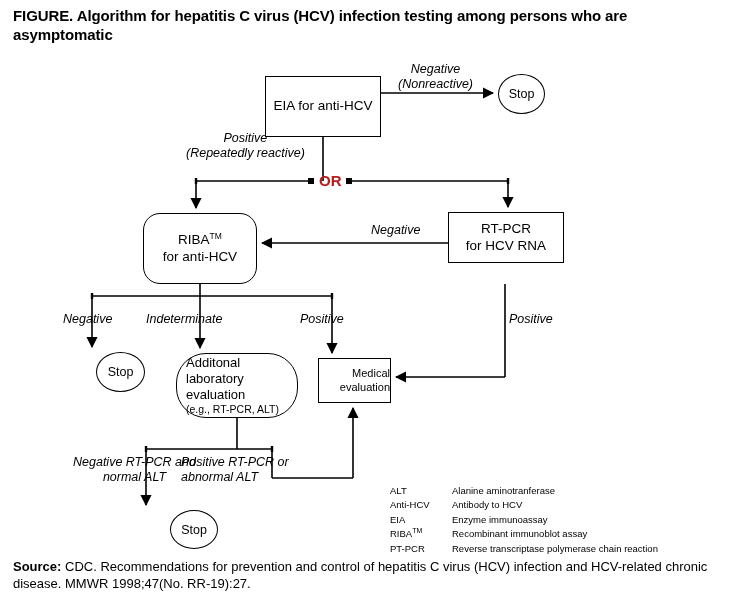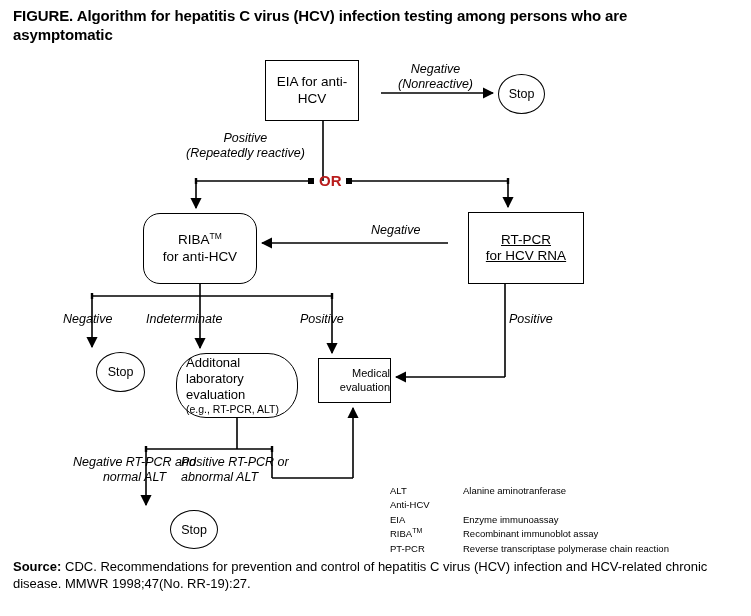--- a/index.html
+++ b/index.html
@@ -53,23 +53,23 @@
     display: flex;
     align-items: center;
     justify-content: center;
     text-align: center;
     font-size: 13.5px;
     line-height: 1.22;
     color: #000;
   }
   .node-box .inner { width: 100%; }
 
-  #node-eia   { left: 265px; top: 60px;  width: 94px; height: 61px; }
+  #node-eia   { left: 265px; top: 76px;  width: 116px; height: 61px; }
   #node-riba  { left: 143px; top: 213px; width: 114px; height: 71px; border-radius: 17px; }
-  #node-rtpcr { left: 468px; top: 212px; width: 116px; height: 72px; text-decoration: underline; }
+  #node-rtpcr { left: 448px; top: 212px; width: 116px; height: 51px; }
 
   #node-addlab {
     left: 176px; top: 353px; width: 122px; height: 65px;
     justify-content: flex-start;
     text-align: left;
     font-size: 13px;
     border-radius: 30px;
   }
   #node-addlab .inner { padding-left: 9px; }
 
@@ -140,21 +140,21 @@
 
   
   #legend {
     position: absolute;
     left: 390px;
     top: 484px;
     font-size: 9.5px;
     line-height: 1.52;
     color: #000;
   }
-  .legend-row { display: flex; gap: 11px; }
+  .legend-row { display: flex; }
   .legend-abbr { width: 62px; flex: 0 0 62px; }
   .legend-abbr .sup-tm { font-size: 7px; }
   .legend-def { flex: 1 1 auto; }
 
   
   #source-note {
     position: absolute;
     left: 13px;
     top: 558px;
     width: 722px;
@@ -310,20 +310,21 @@
 
 </div>
 
 <div id="legend">
   <div class="legend-row">
     <div class="legend-abbr"><span>ALT</span><span class="sup-tm"></span></div>
     <div class="legend-def">Alanine aminotranferase</div>
   </div>
   <div class="legend-row">
     <div class="legend-abbr"><span>Anti-HCV</span><span class="sup-tm"></span></div>
+    <div class="legend-def">Antibody to HCV</div>
   </div>
   <div class="legend-row">
     <div class="legend-abbr"><span>EIA</span><span class="sup-tm"></span></div>
     <div class="legend-def">Enzyme immunoassay</div>
   </div>
   <div class="legend-row">
     <div class="legend-abbr"><span>RIBA</span><span class="sup-tm">TM</span></div>
     <div class="legend-def">Recombinant immunoblot assay</div>
   </div>
   <div class="legend-row">

